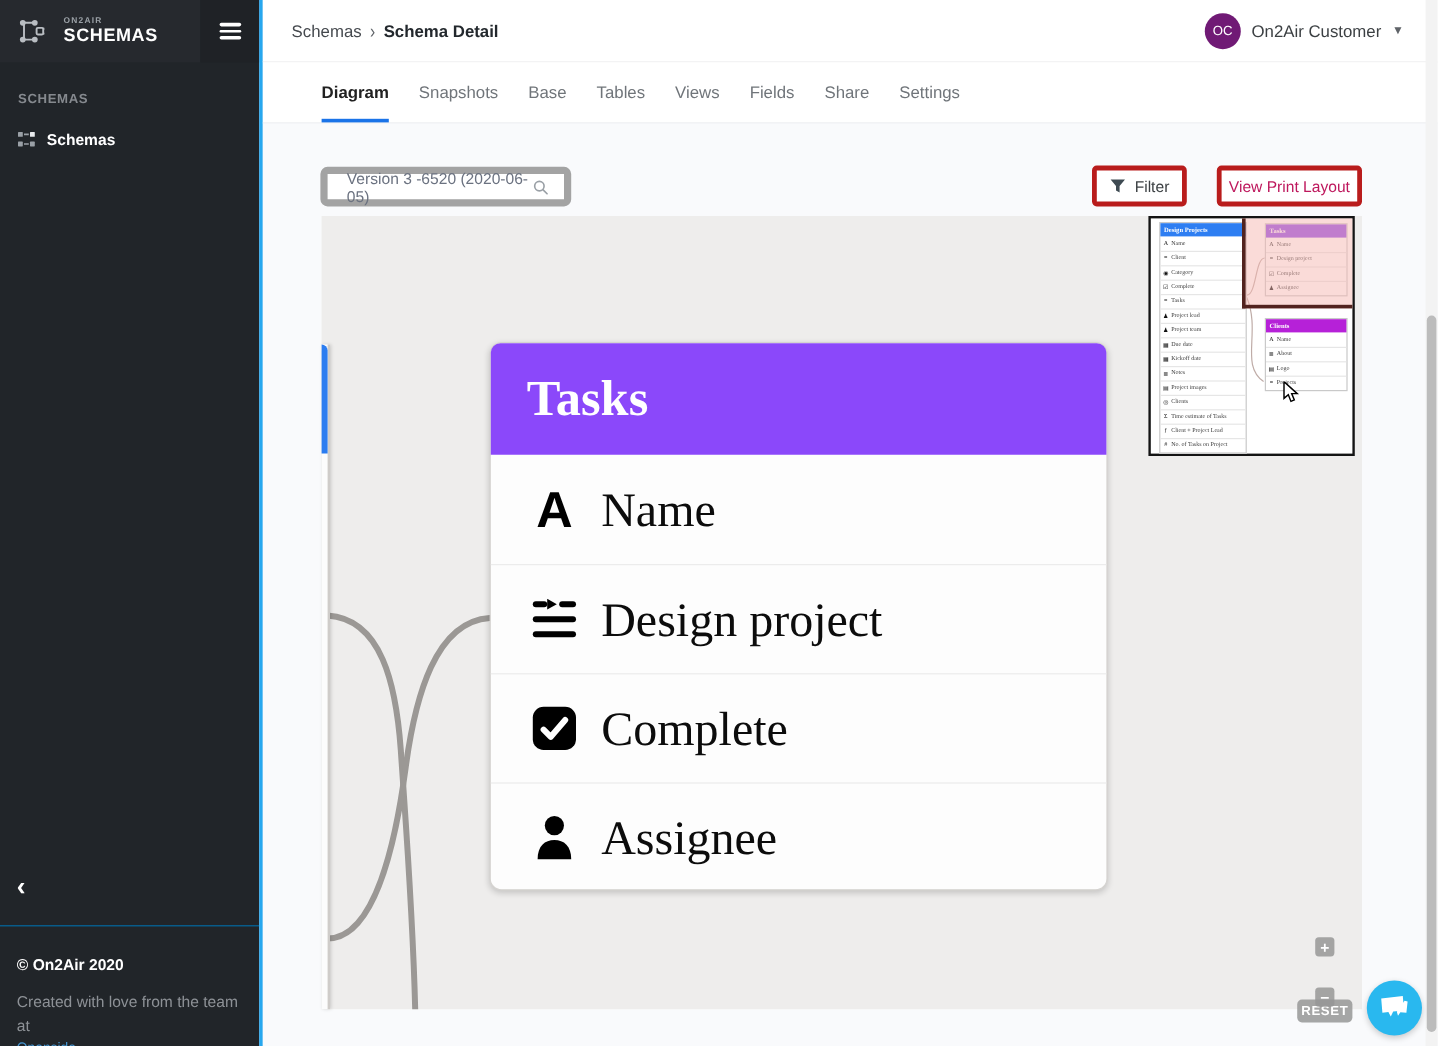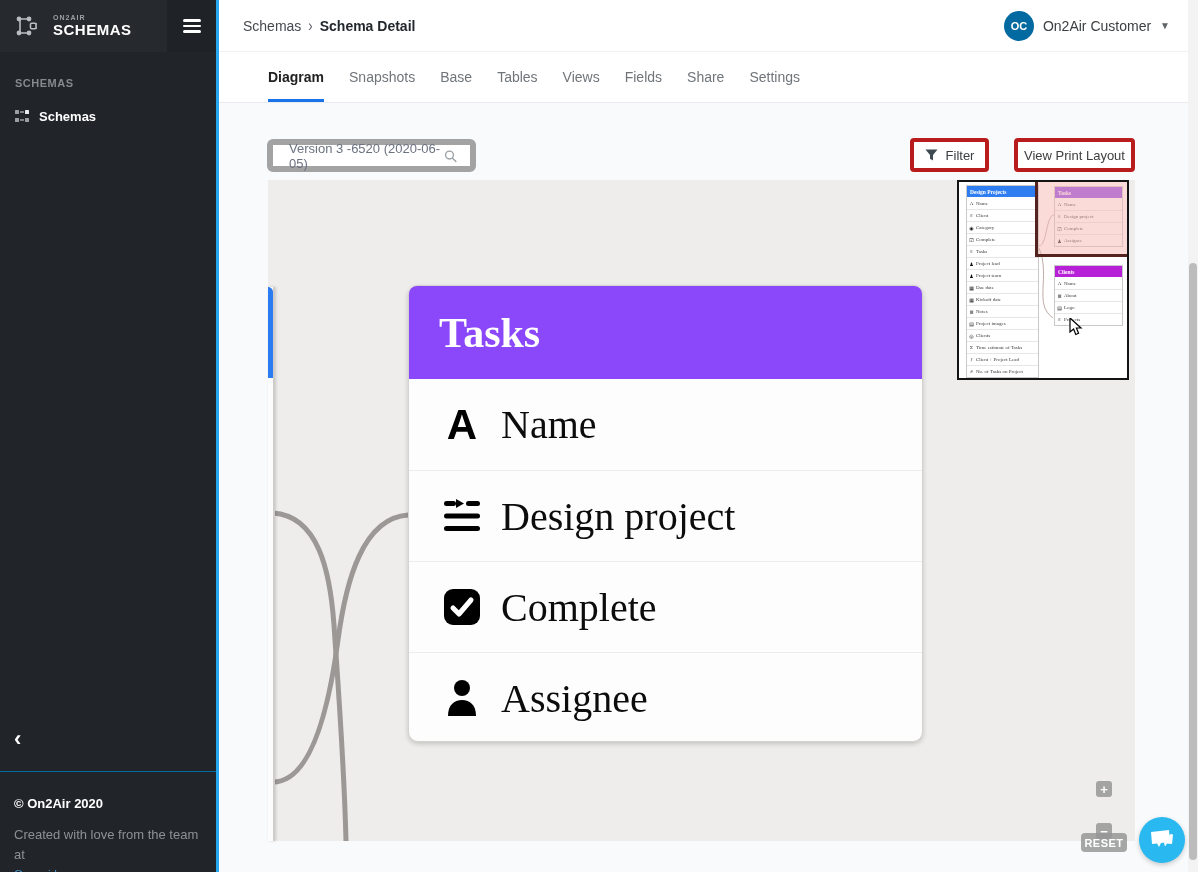--- a/index.html
+++ b/index.html
@@ -29,37 +29,37 @@
   .openside-link { font-size:11.5px; color:#4596d1; text-decoration:none; cursor:pointer; }
 
   
   .main { position:absolute; left:219px; top:0; width:979px; height:872px; }
   .topbar { position:absolute; left:0; top:0; width:100%; height:52px; background:#fff; border-bottom:1px solid #f0f1f2; display:flex; align-items:center; justify-content:space-between; padding:0 28px 0 24px; }
   .breadcrumb { display:flex; align-items:center; gap:7px; font-size:14px; }
   .crumb-root { color:#45494e; }
   .crumb-sep { color:#5f6368; font-size:13px; transform:scaleY(1.3); display:inline-block; }
   .crumb-current { color:#23282d; font-weight:bold; }
   .userbox { display:flex; align-items:center; gap:9px; cursor:pointer; }
-  .avatar { width:30px; height:30px; border-radius:50%; background:#0369a1; color:#fff; font-size:11px; font-weight:bold; display:flex; align-items:center; justify-content:center; }
+  .avatar { width:30px; height:30px; border-radius:50%; background:#701a75; color:#fff; font-size:11px; font-weight:normal; display:flex; align-items:center; justify-content:center; }
   .username { font-size:14px; color:#3c4043; }
   .caret { font-size:10px; color:#5f6368; }
 
   
   .tabs { position:absolute; left:0; top:52px; width:100%; height:51px; background:#fff; border-bottom:1px solid #e9ebee; display:flex; align-items:stretch; gap:25px; padding-left:49px; }
   .tab { position:relative; display:flex; align-items:center; font-size:14px; color:#70757a; cursor:pointer; }
   .tab.active { color:#212121; font-weight:bold; }
   .tab.active::after { content:""; position:absolute; left:0; right:0; bottom:0; height:3px; background:#1a73e8; }
 
   
   .content { position:absolute; left:0; top:103px; width:100%; height:769px; background:#f9fafc; }
   .version-select { position:absolute; left:48px; top:36px; width:209px; height:33px; background:#fff; border:6px solid #a3a3a3; border-radius:6px; display:flex; align-items:center; justify-content:space-between; padding:0 13px 0 16px; cursor:pointer; }
   .version-select .vs-text { font-size:13px; color:#6b7280; }
   .btn { position:absolute; top:35px; height:34px; background:#fff; border:4px solid #b91c1c; border-radius:4px; display:flex; align-items:center; justify-content:center; gap:8px; font-size:13px; cursor:pointer; }
   .btn-filter { left:691px; width:79px; color:#3c4043; }
-  .btn-print { left:795px; width:121px; color:#404040; }
+  .btn-print { left:795px; width:121px; color:#be185d; }
 
   
   .canvas { position:absolute; left:49px; top:77px; width:867px; height:661px; background:#eeedec; }
   .curves { position:absolute; left:0; top:0; }
 
   .dp-sliver { position:absolute; left:0; top:107px; width:7px; height:554px; background:#fcfcfc; border-right:2px solid #cfccc9; box-shadow:1px 0 3px rgba(0,0,0,0.15); }
   .dp-sliver .dp-blue { width:100%; height:91px; background:#2b7cf0; border-radius:0 6px 0 0; }
 
   .table-card { position:absolute; left:140px; top:105px; width:515px; height:457px; background:#fdfdfd; border:1px solid #d5d3d0; border-radius:10px; box-shadow:0 2px 5px rgba(0,0,0,0.18); }
   .table-card .card-header { height:93px; background:#8b48fa; border-radius:8px 8px 0 0; display:flex; align-items:center; padding-left:30px; }

